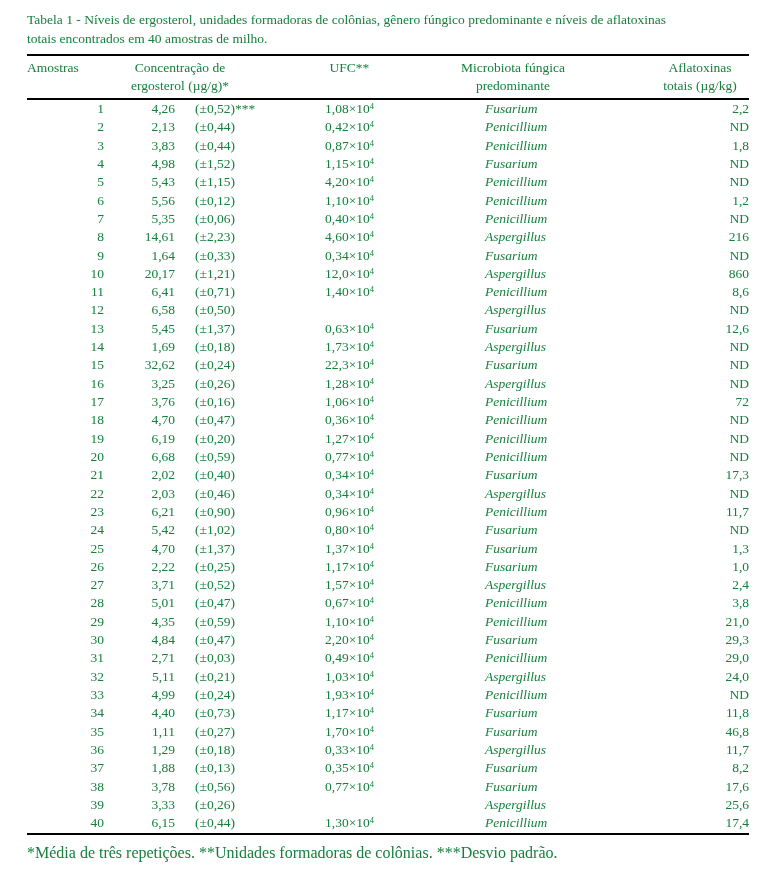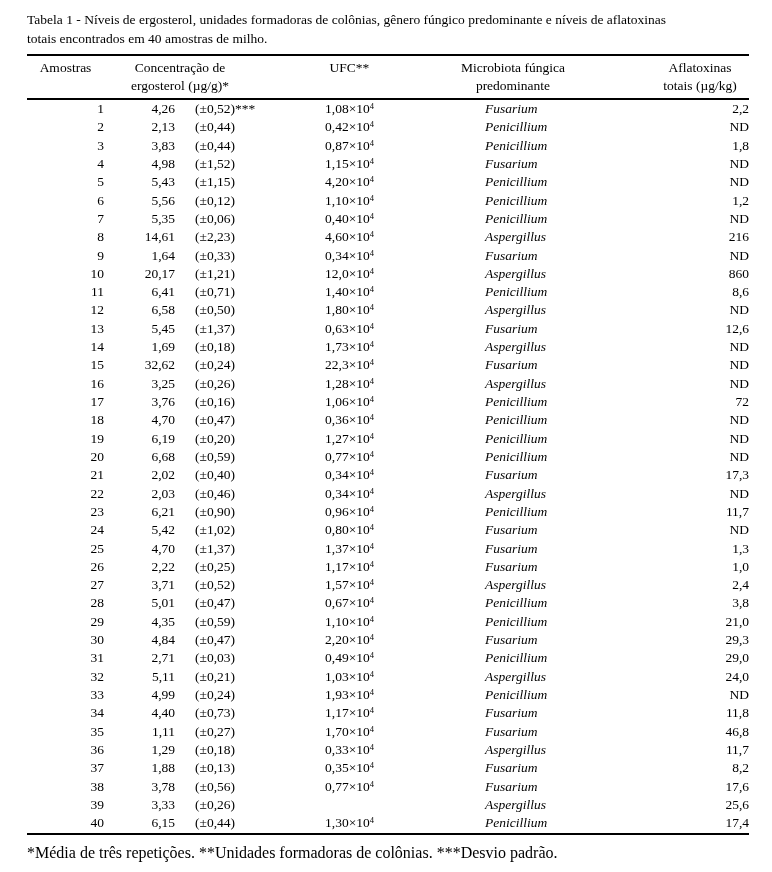--- a/index.html
+++ b/index.html
@@ -5,21 +5,21 @@
   html, body {
     margin: 0;
     padding: 0;
     background: #ffffff;
   }
   .page {
     position: relative;
     width: 772px;
     height: 872px;
     background: #ffffff;
-    color: #000000;
+    color: #15803d;
     font-family: "Liberation Serif", "DejaVu Serif", serif;
     overflow: hidden;
   }
   .title {
     margin: 0;
     padding: 10px 24px 0 27px;
     font-size: 13.5px;
     line-height: 19px;
   }
   .title .title-line {
@@ -37,21 +37,21 @@
   .thead {
     display: grid;
     grid-template-columns: 77px 71px 97px 155px 172px 52px 98px;
     padding: 3px 0 3px 0;
     font-size: 13.5px;
     line-height: 18px;
   }
   .th {
     text-align: center;
   }
-  .th .hline { display: block; white-space: nowrap; text-align: center; }
+  .th .hline { display: block; white-space: nowrap; }
   .th-sample {
     grid-column: 1;
     text-align: left;
   }
   .th-ergosterol {
     grid-column: 2 / span 2;
     padding-right: 16px;
   }
   .th-ufc { grid-column: 4; }
   .th-microbiota { grid-column: 5; }
@@ -206,21 +206,20 @@
     <div class="td td-ergo">6,41</div>
     <div class="td td-sd">(±0,71)</div>
     <div class="td td-ufc"><span>1,40</span><span>×10</span><sup class="ufc-exp">4</sup></div>
     <div class="td td-genus">Penicillium</div>
     <div class="td td-afla">8,6</div>
   </div>
         <div class="tr">
     <div class="td td-sample">12</div>
     <div class="td td-ergo">6,58</div>
     <div class="td td-sd">(±0,50)</div>
-    <div class="td td-ufc"><span>1,80</span><span>×10</span><sup class="ufc-exp">4</sup></div>
     <div class="td td-genus">Aspergillus</div>
     <div class="td td-afla">ND</div>
   </div>
         <div class="tr">
     <div class="td td-sample">13</div>
     <div class="td td-ergo">5,45</div>
     <div class="td td-sd">(±1,37)</div>
     <div class="td td-ufc"><span>0,63</span><span>×10</span><sup class="ufc-exp">4</sup></div>
     <div class="td td-genus">Fusarium</div>
     <div class="td td-afla">12,6</div>

